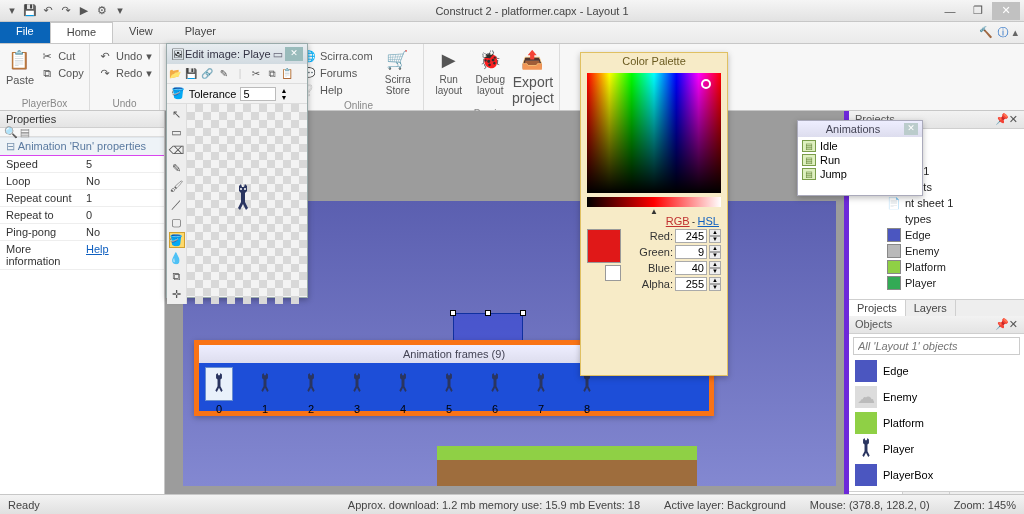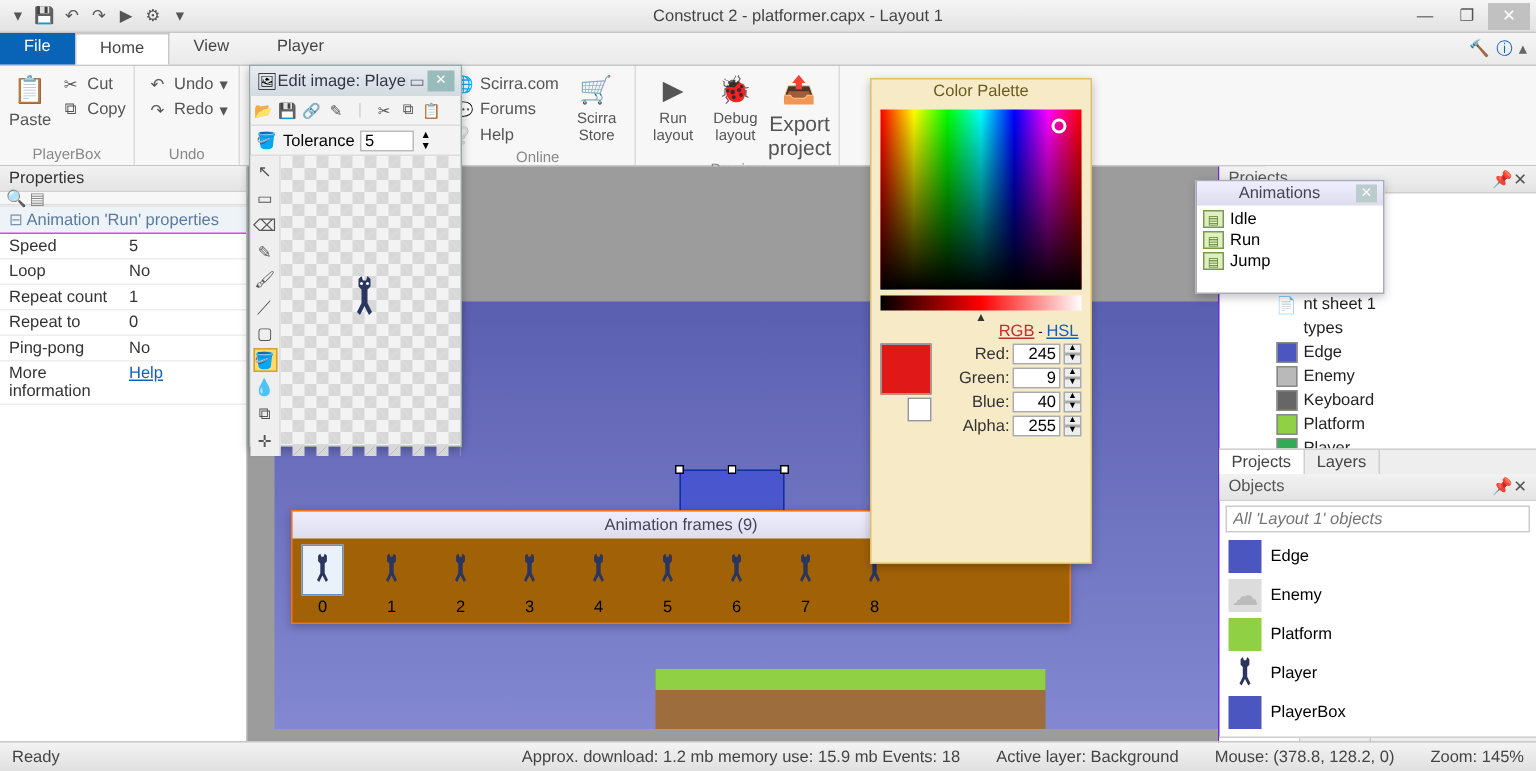--- a/index.html
+++ b/index.html
@@ -35,21 +35,21 @@
 .proprow .v { width: 50%; padding: 2px 4px; color: #333; }
 .proprow .v.link { color: #1060c0; text-decoration: underline; }
 .center { position: absolute; left: 165px; right: 180px; top: 111px; bottom: 20px; background: #a0a0a0; }
 .tabstrip { height: 20px; background: #e8e8e8; display: flex; align-items: flex-end; }
 .doctab { background: #fff6b8; border: 1px solid #caa; padding: 1px 10px; font-size: 11px; margin-left: 140px; }
 .canvas { position: absolute; inset: 0; top: 0; background: #9c9c9c; }
 .layoutbg { position: absolute; left: 18px; top: 90px; right: 8px; bottom: 8px; background: linear-gradient(#5b5fb0,#8388d1); }
 .ground { position: absolute; left: 254px; bottom: 0; width: 260px; height: 40px; background: #9e6d3d; border-top: 14px solid #8fd045; }
 .selbox { position: absolute; left: 270px; top: 112px; width: 70px; height: 86px; background: rgba(40,60,220,0.5); border: 1px solid #1030a0; }
 .selhandle { position: absolute; width: 6px; height: 6px; background: #fff; border: 1px solid #000; }
-.rightpanel { position: absolute; right: 0; top: 111px; width: 212px; bottom: 6px; background: #fff; border-left: 1px solid #6d28d9; display: flex; flex-direction: column; }
+.rightpanel { position: absolute; right: 0; top: 111px; width: 180px; bottom: 6px; background: #fff; border-left: 5px solid #6d28d9; display: flex; flex-direction: column; }
 .treehdr { background: linear-gradient(#f2f2f2,#e4e4e4); padding: 2px 6px; border-bottom: 1px solid #cfcfcf; display: flex; }
 .treehdr span:first-child { flex: 1; }
 .treehdr span { color: #555; }
 .tree { overflow: hidden; padding: 2px 0; }
 .titem { display: flex; align-items: center; gap: 4px; padding: 1px 4px 1px 38px; color: #222; }
 .titem .ic { width: 14px; height: 14px; display: inline-flex; align-items: center; justify-content: center; font-size: 11px; }
 .panetabs { background: #eee; border-top: 1px solid #cfcfcf; display: flex; }
 .panetabs span { padding: 2px 8px; border-right: 1px solid #cfcfcf; color: #444; }
 .panetabs span.act { background: #fff; }
 .objsearch { padding: 3px 4px; }
@@ -77,21 +77,21 @@
 .tolrow input { width: 36px; border: 1px solid #bbb; padding: 0 2px; }
 .checker { flex: 1; background-image:
   linear-gradient(45deg,#d8d8d8 25%,transparent 25%),
   linear-gradient(-45deg,#d8d8d8 25%,transparent 25%),
   linear-gradient(45deg,transparent 75%,#d8d8d8 75%),
   linear-gradient(-45deg,transparent 75%,#d8d8d8 75%);
   background-size: 16px 16px; background-position: 0 0,0 8px,8px -8px,-8px 0; position: relative; }
 .sprite { position: absolute; left: 50%; top: 50%; width: 28px; height: 40px; transform: translate(-50%,-50%); }
 .editstatus { height: 16px; background: #eee; border-top: 1px solid #ddd; padding: 1px 4px; color: #555; font-size: 10px; }
 
-.win-frames { position: absolute; left: 194px; top: 340px; width: 520px; height: 76px; background: #a16207; border: 1px solid #f97316; box-shadow: 0 2px 6px rgba(0,0,0,0.25); z-index: 35; }
+.win-frames { position: absolute; left: 194px; top: 340px; width: 520px; height: 76px; background: #1d4ed8; border: 5px solid #f97316; box-shadow: 0 2px 6px rgba(0,0,0,0.25); z-index: 35; }
 .win-frames .wt { height: 18px; background: linear-gradient(#eef,#dde); display: flex; align-items: center; justify-content: center; color: #445; position: relative; }
 .win-frames .wt .cls { position: absolute; right: 4px; top: 2px; width: 14px; height: 12px; background: #bcc; color: #fff; font-size: 9px; text-align: center; line-height: 11px; }
 .frames { display: flex; padding: 4px 6px; gap: 18px; }
 .frame { display: flex; flex-direction: column; align-items: center; gap: 2px; }
 .frame .thumb { width: 28px; height: 34px; display: flex; align-items: center; justify-content: center; }
 .frame.sel .thumb { border: 1px solid #6a8fd0; background: #e9f1fb; }
 
 .win-color { position: absolute; left: 580px; top: 52px; width: 148px; height: 324px; background: #f7ebc7; border: 1px solid #e0c062; box-shadow: 0 2px 6px rgba(0,0,0,0.25); z-index: 45; }
 .win-color .wt { height: 18px; text-align: center; color: #6a5a20; padding-top: 2px; }
 .huefield { margin: 2px 6px; height: 120px; background: linear-gradient(to bottom, rgba(255,255,255,0) 0%, #000 100%), linear-gradient(to right, red, yellow, lime, cyan, blue, magenta, red); position: relative; }
@@ -343,24 +343,20 @@
       </div>
       <div class="titem">
         <span class="ic" style="background:#4b56c0;color:#fff;border:1px solid #888"> </span>
         <span>Edge</span>
       </div>
       <div class="titem">
         <span class="ic" style="background:#b9b9b9;color:#fff;border:1px solid #888"> </span>
         <span>Enemy</span>
       </div>
       <div class="titem">
-        <span class="ic" style="background:#666;color:#fff;border:1px solid #888"> </span>
-        <span>Keyboard</span>
-      </div>
-      <div class="titem">
         <span class="ic" style="background:#8fd045;color:#fff;border:1px solid #888"> </span>
         <span>Platform</span>
       </div>
       <div class="titem">
         <span class="ic" style="background:#3a5;color:#fff;border:1px solid #888"> </span>
         <span>Player</span>
       </div>
     </div>
   <div class="panetabs">
       <span class="act">Projects</span>

